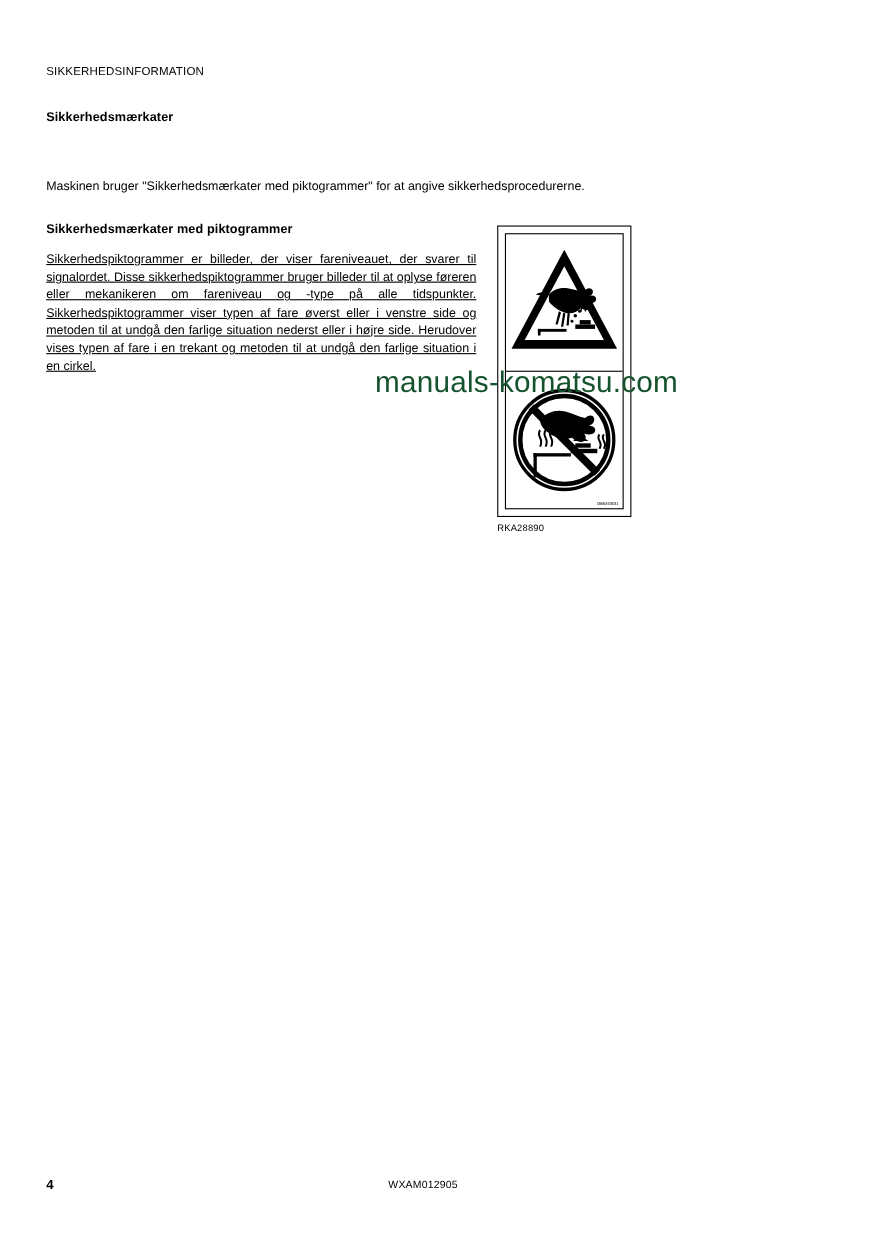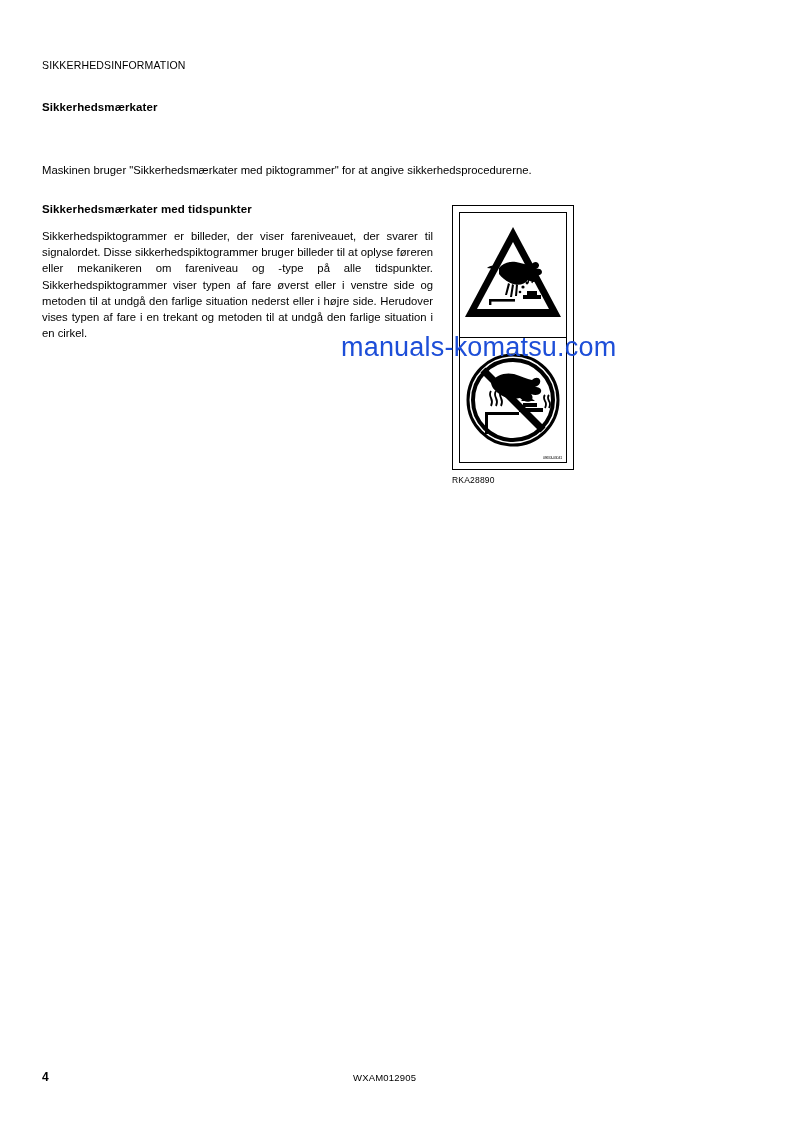--- a/index.html
+++ b/index.html
@@ -58,20 +58,21 @@
   
   .body-column {
     position: absolute;
     left: 42px;
     top: 228px;
     width: 391px;
     font-size: 11.3px;
     line-height: 16.2px;
     text-align: justify;
     text-justify: inter-word;
+    text-decoration: underline;
   }
 
   
   .figure {
     position: absolute;
     left: 452px;
     top: 205px;
   }
   .decal-outer {
     position: relative;
@@ -119,21 +120,21 @@
     letter-spacing: 0.2px;
     width: 122px;
   }
 
   
   .watermark {
     position: absolute;
     left: 341px;
     top: 332px;
     font-size: 27px;
-    color: #1d4ed8;
+    color: #14532d;
     white-space: nowrap;
     letter-spacing: 0.2px;
   }
 
   
   .footer-page-number {
     position: absolute;
     left: 42px;
     top: 1070px;
     font-size: 12px;
@@ -152,21 +153,21 @@
 
 <div class="page">
 
   <div class="running-header">SIKKERHEDSINFORMATION</div>
 
   <div class="section-heading" id="heading-1">Sikkerhedsmærkater</div>
 
 
   <div class="body-wide" id="para-2">Maskinen bruger "Sikkerhedsmærkater med piktogrammer" for at angive sikkerhedsprocedurerne.</div>
 
-  <div class="section-heading" id="heading-2">Sikkerhedsmærkater med tidspunkter</div>
+  <div class="section-heading" id="heading-2">Sikkerhedsmærkater med piktogrammer</div>
 
   <div class="body-column">Sikkerhedspiktogrammer er billeder, der viser fareniveauet, der svarer til signalordet. Disse sikkerhedspiktogrammer bruger billeder til at oplyse føreren eller mekanikeren om fareniveau og -type på alle tidspunkter. Sikkerhedspiktogrammer viser typen af fare øverst eller i venstre side og metoden til at undgå den farlige situation nederst eller i højre side. Herudover vises typen af fare i en trekant og metoden til at undgå den farlige situation i en cirkel.</div>
 
   <div class="figure">
     <div class="decal-outer">
       <div class="decal-inner">
 
         <div class="decal-cell top">
           <svg width="104" height="108" viewBox="0 0 104 108">
 

